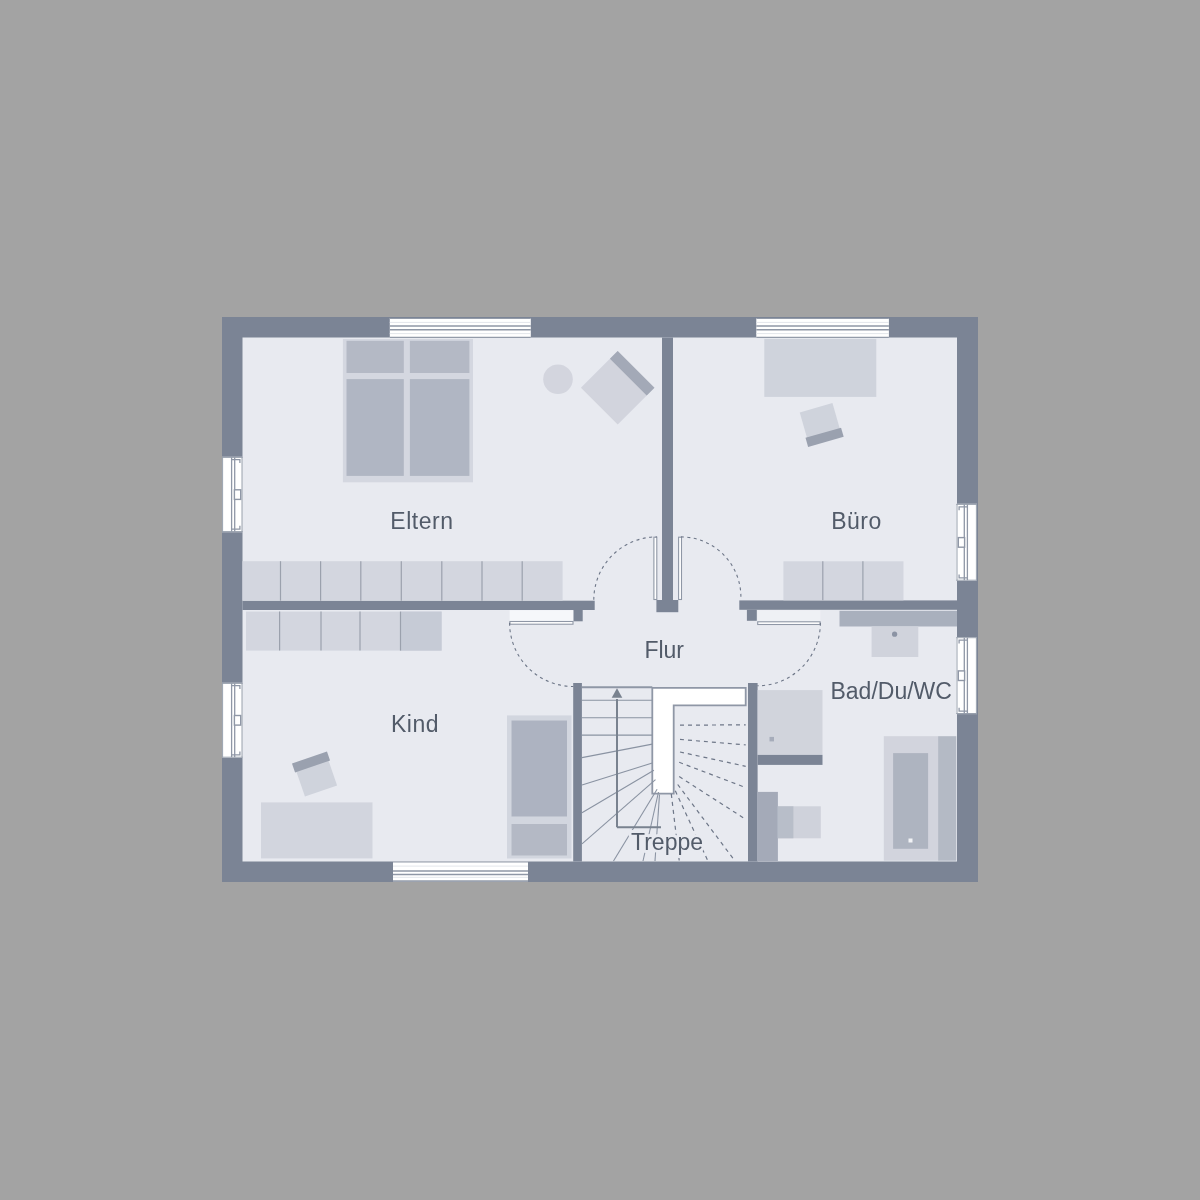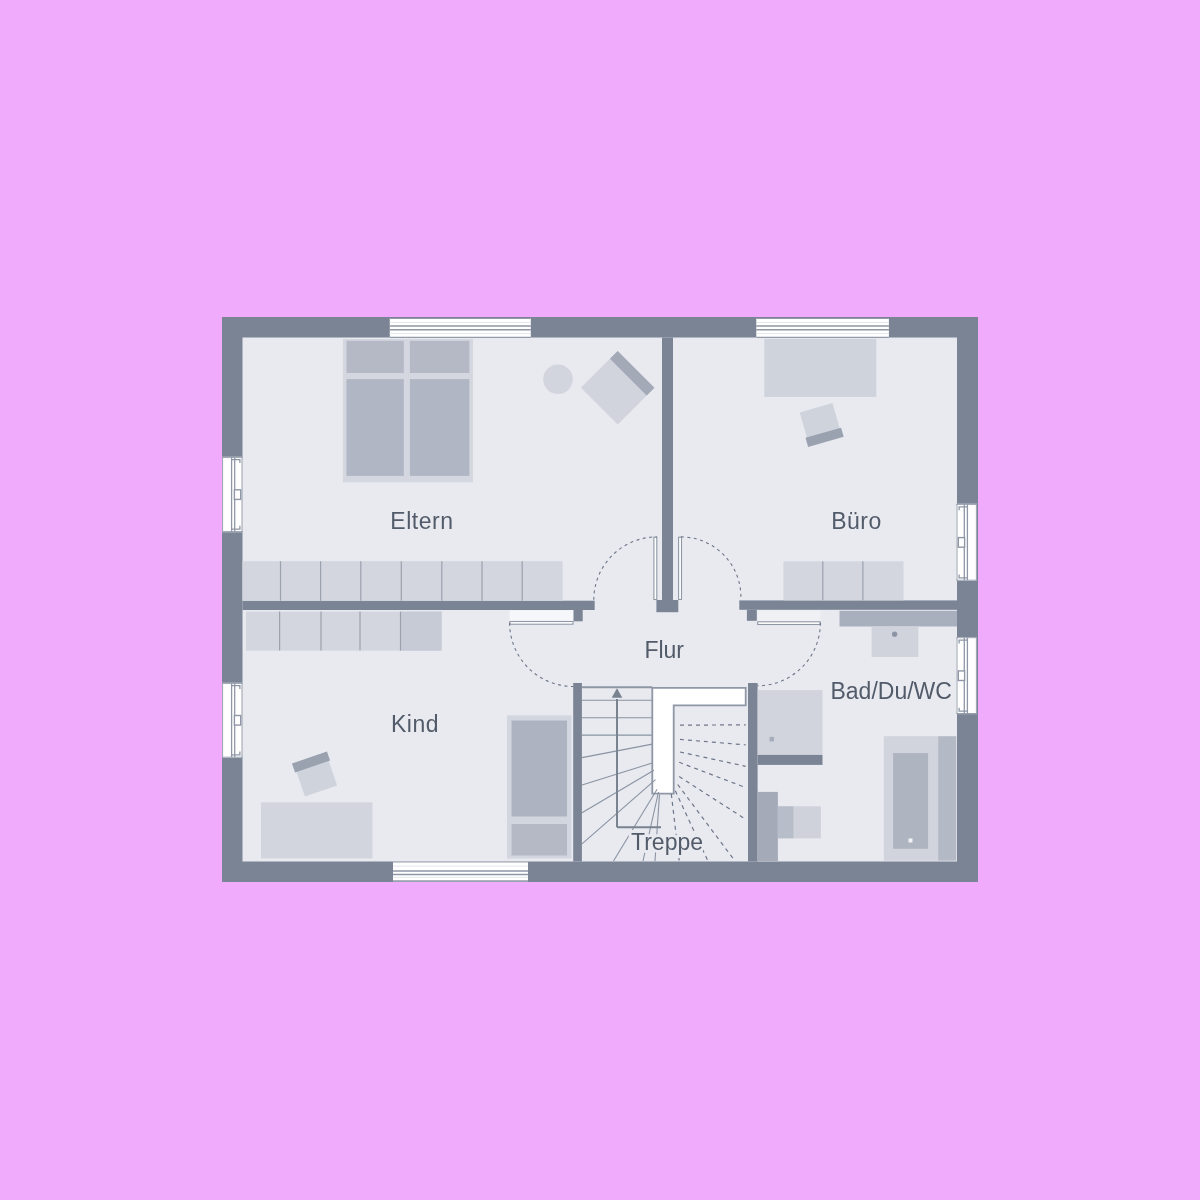--- a/index.html
+++ b/index.html
@@ -1,16 +1,16 @@
 <!DOCTYPE html>
 <html><head>
 <meta charset="utf-8">
 <style>
   html,body{margin:0;padding:0;background:#ffffff;}
-  .page{width:1200px;height:1200px;position:relative;background:#f0abfc;overflow:hidden;}
+  .page{width:1200px;height:1200px;position:relative;background:#a3a3a3;overflow:hidden;}
   svg{position:absolute;left:0;top:0;}
   text{font-family:"Liberation Sans",sans-serif;fill:#525b69;}
 </style>
 </head>
 <body>
 <div class="page">
 <svg width="1200" height="1200" viewBox="0 0 1200 1200">
 
   <rect x="222" y="317" width="756" height="565" fill="#7b8495"></rect>
 

